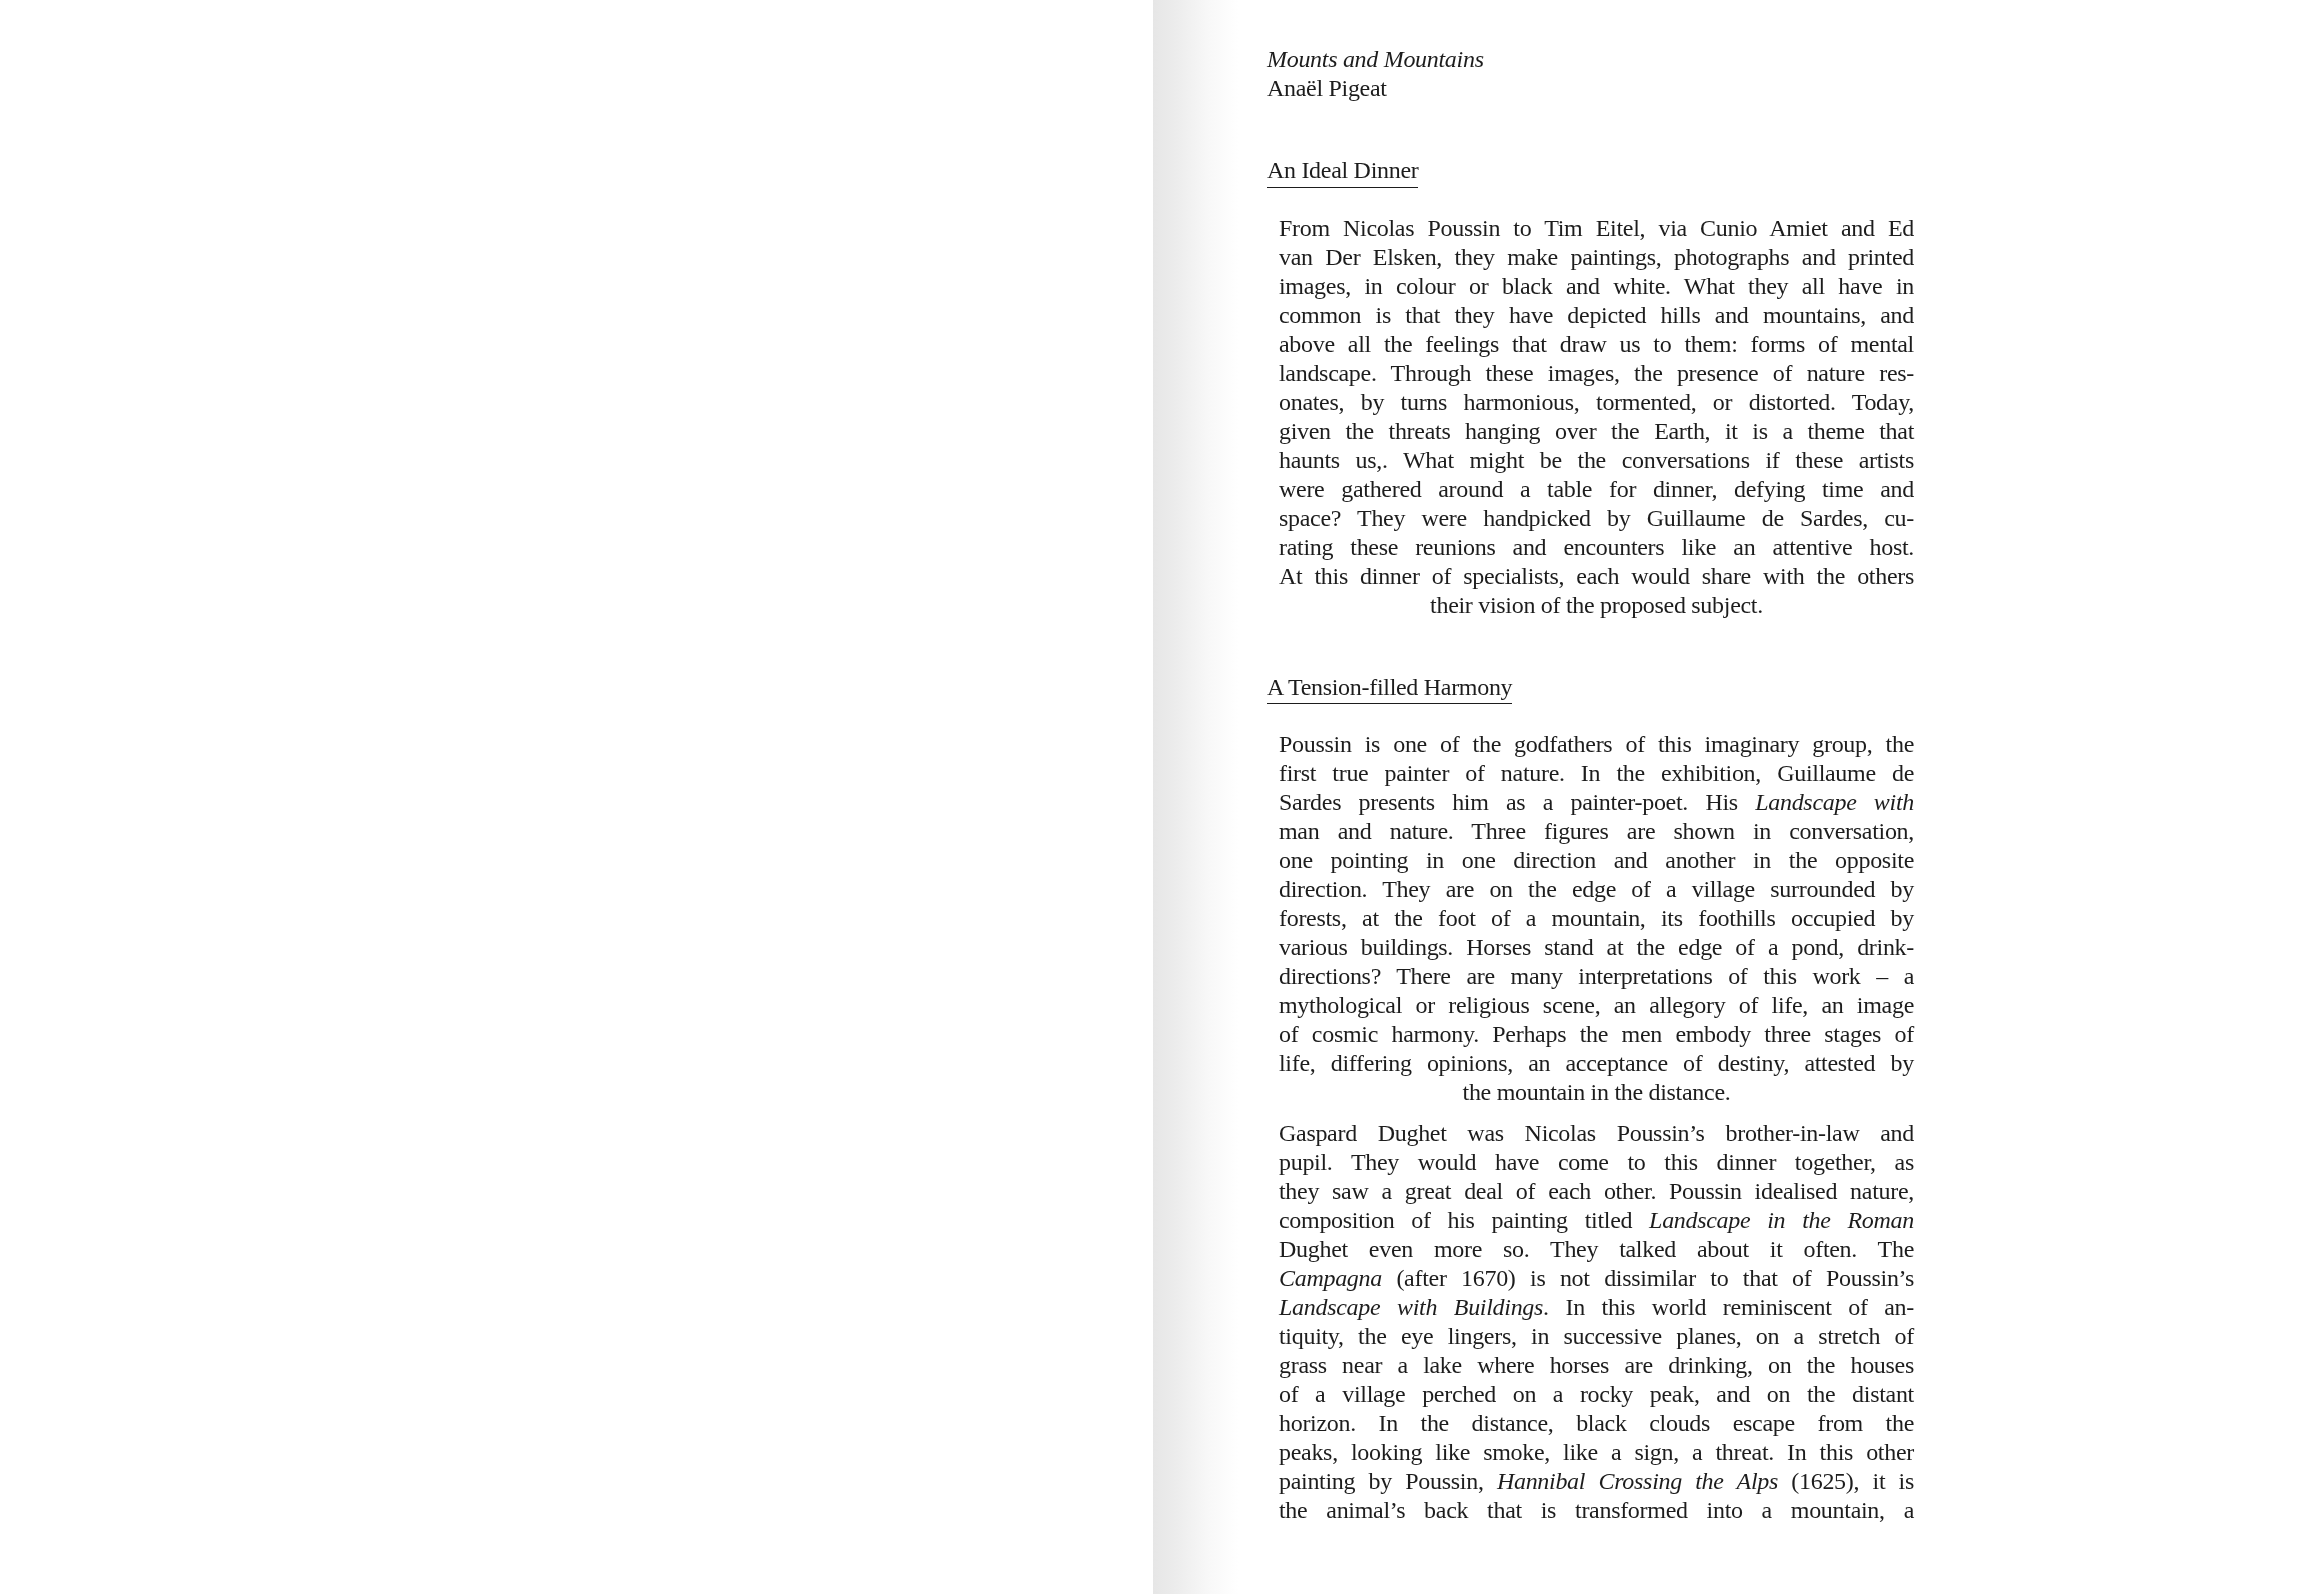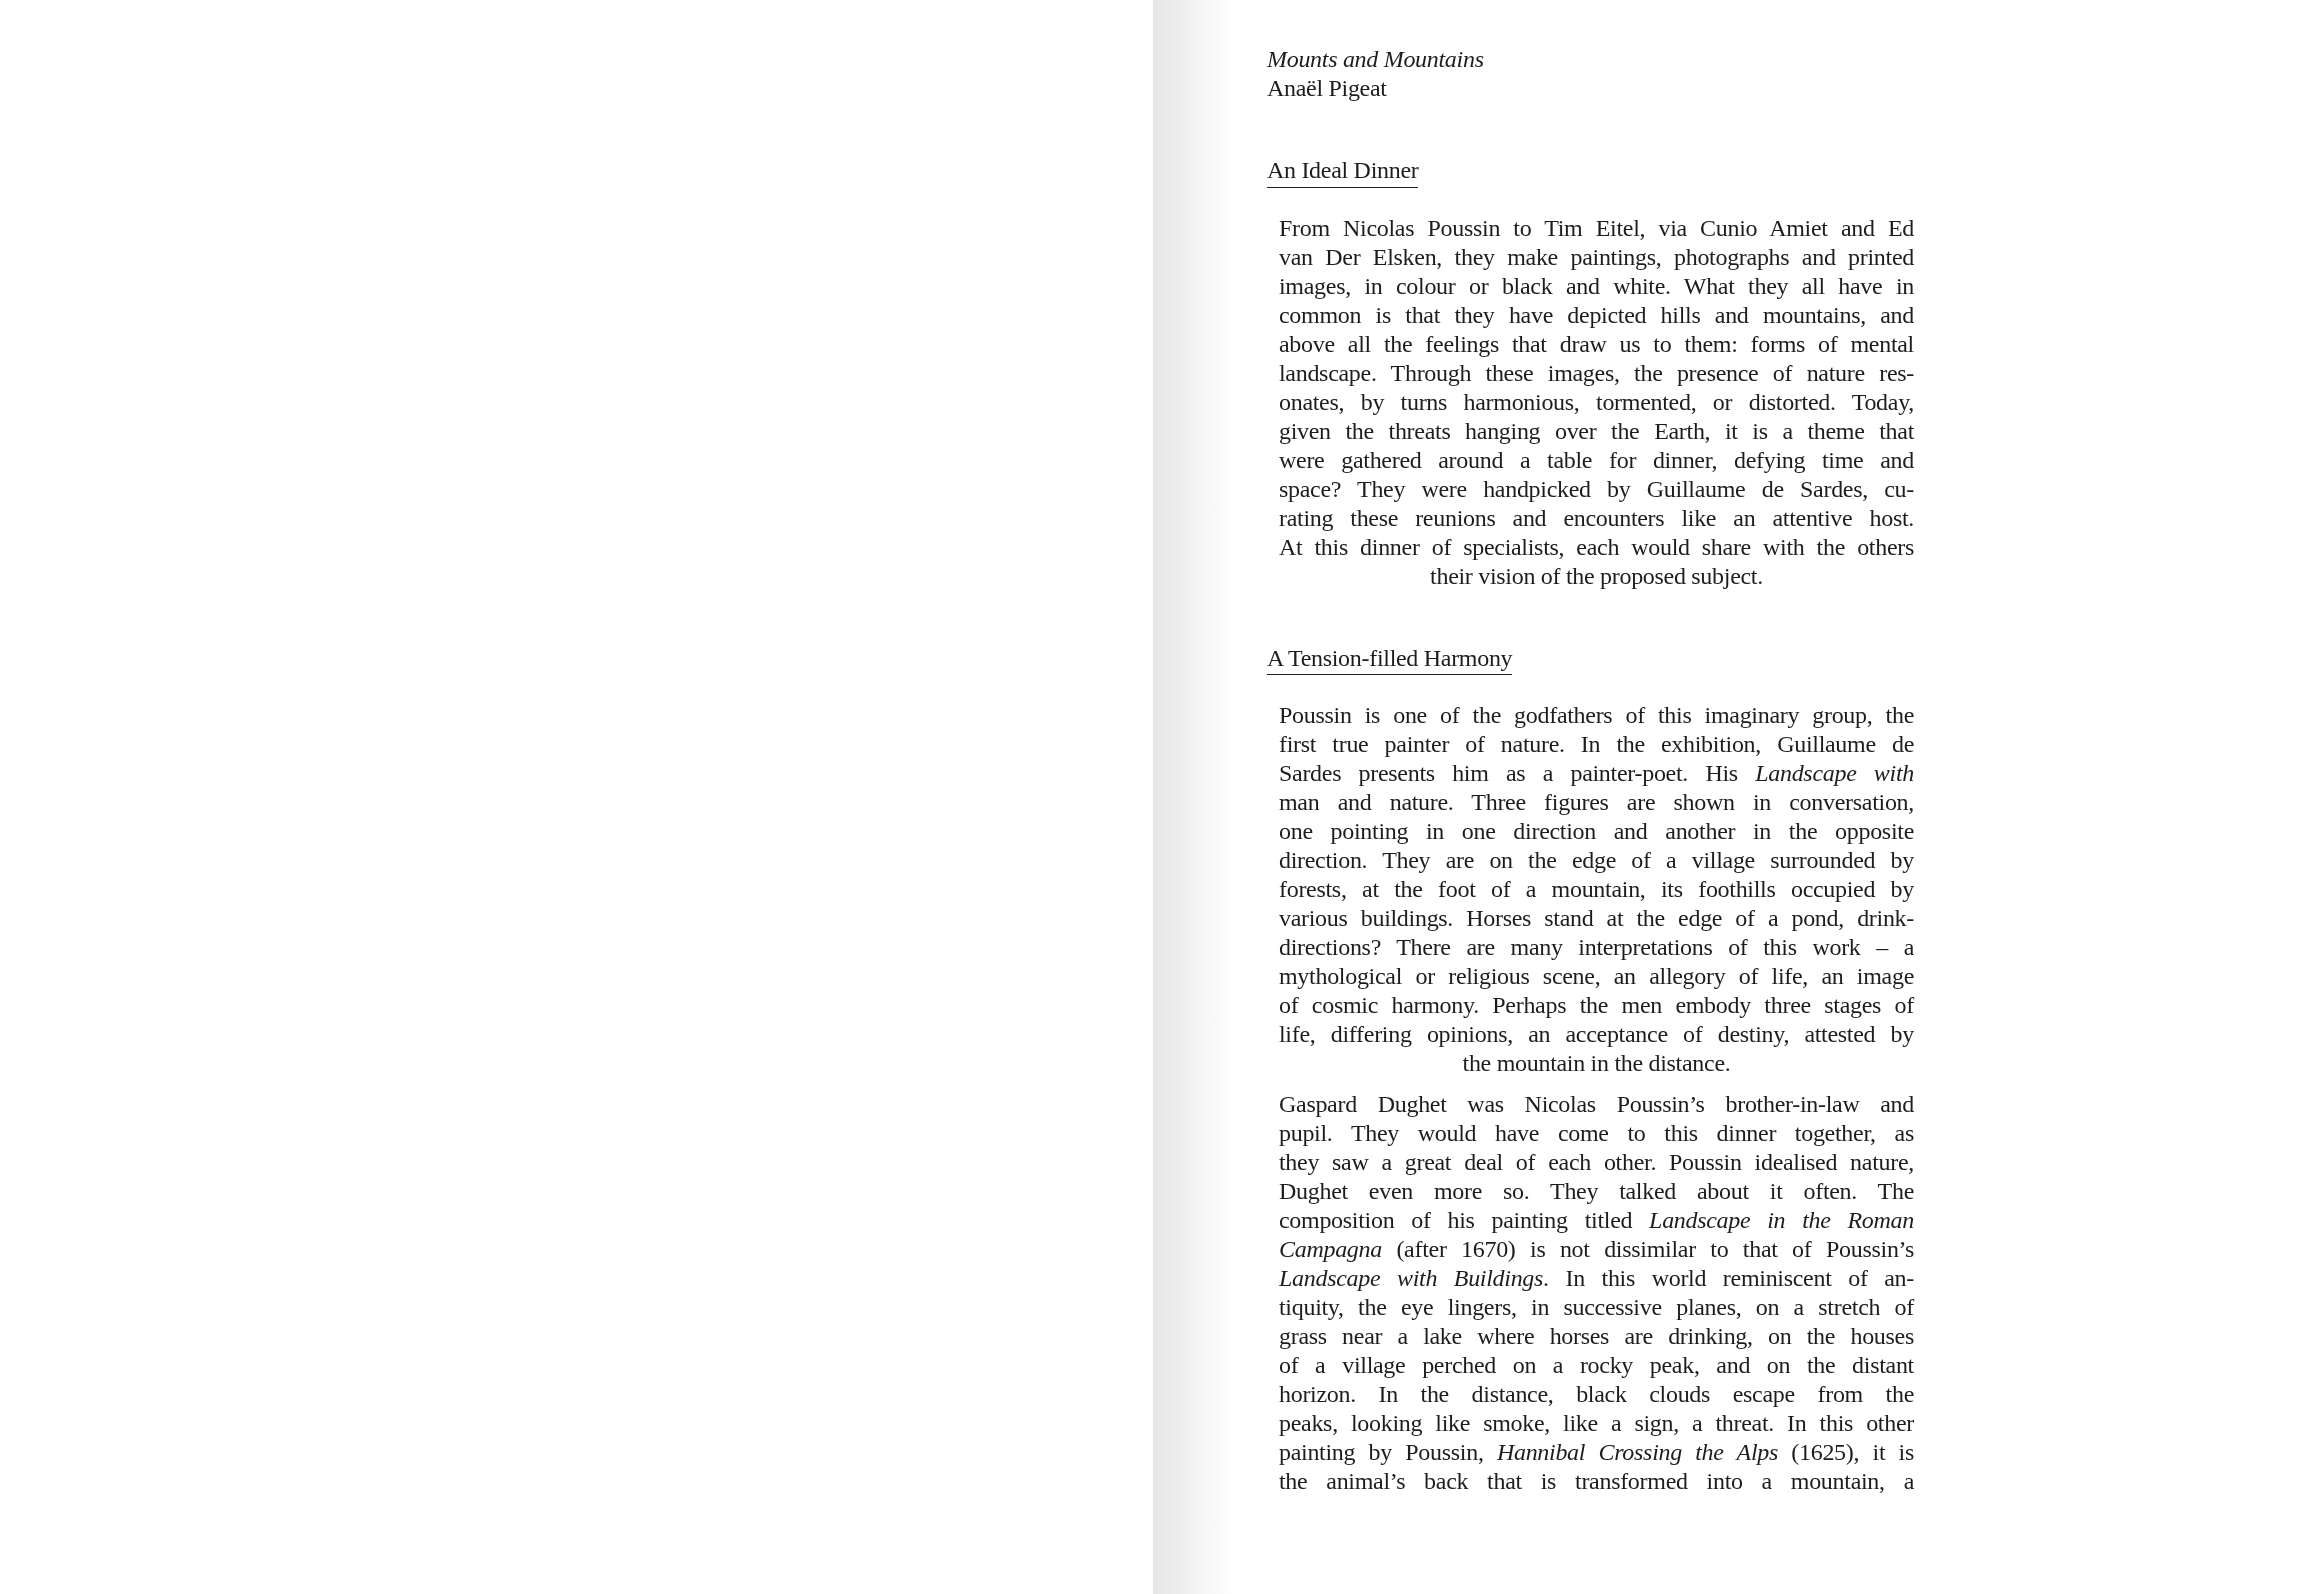--- a/index.html
+++ b/index.html
@@ -81,20 +81,21 @@
         <div class="section-heading"><span>An Ideal Dinner</span></div>
         <div class="paragraph">
           <div class="line">From Nicolas Poussin to Tim Eitel, via Cunio Amiet and Ed</div>
           <div class="line">van Der Elsken, they make paintings, photographs and printed</div>
           <div class="line">images, in colour or black and white. What they all have in</div>
           <div class="line">common is that they have depicted hills and mountains, and</div>
           <div class="line">above all the feelings that draw us to them: forms of mental</div>
           <div class="line">landscape. Through these images, the presence of nature res-</div>
           <div class="line">onates, by turns harmonious, tormented, or distorted. Today,</div>
           <div class="line">given the threats hanging over the Earth, it is a theme that</div>
+          <div class="line">haunts us,. What might be the conversations if these artists</div>
           <div class="line">were gathered around a table for dinner, defying time and</div>
           <div class="line">space? They were handpicked by Guillaume de Sardes, cu-</div>
           <div class="line">rating these reunions and encounters like an attentive host.</div>
           <div class="line">At this dinner of specialists, each would share with the others</div>
           <div class="line center">their vision of the proposed subject.</div>
         </div>
         <div class="section-heading"><span>A Tension-filled Harmony</span></div>
         <div class="paragraph">
           <div class="line">Poussin is one of the godfathers of this imaginary group, the</div>
           <div class="line">first true painter of nature. In the exhibition, Guillaume de</div>
@@ -107,22 +108,22 @@
           <div class="line">directions? There are many interpretations of this work – a</div>
           <div class="line">mythological or religious scene, an allegory of life, an image</div>
           <div class="line">of cosmic harmony. Perhaps the men embody three stages of</div>
           <div class="line">life, differing opinions, an acceptance of destiny, attested by</div>
           <div class="line center">the mountain in the distance.</div>
         </div>
         <div class="paragraph">
           <div class="line">Gaspard Dughet was Nicolas Poussin’s brother-in-law and</div>
           <div class="line">pupil. They would have come to this dinner together, as</div>
           <div class="line">they saw a great deal of each other. Poussin idealised nature,</div>
+          <div class="line">composition of his painting titled <i>Landscape in the Roman</i></div>
           <div class="line">Dughet even more so. They talked about it often. The</div>
-          <div class="line">composition of his painting titled <i>Landscape in the Roman</i></div>
           <div class="line"><i>Campagna</i> (after 1670) is not dissimilar to that of Poussin’s</div>
           <div class="line"><i>Landscape with Buildings</i>. In this world reminiscent of an-</div>
           <div class="line">tiquity, the eye lingers, in successive planes, on a stretch of</div>
           <div class="line">grass near a lake where horses are drinking, on the houses</div>
           <div class="line">of a village perched on a rocky peak, and on the distant</div>
           <div class="line">horizon. In the distance, black clouds escape from the</div>
           <div class="line">peaks, looking like smoke, like a sign, a threat. In this other</div>
           <div class="line">painting by Poussin, <i>Hannibal Crossing the Alps</i> (1625), it is</div>
           <div class="line">the animal’s back that is transformed into a mountain, a</div>
         </div>

